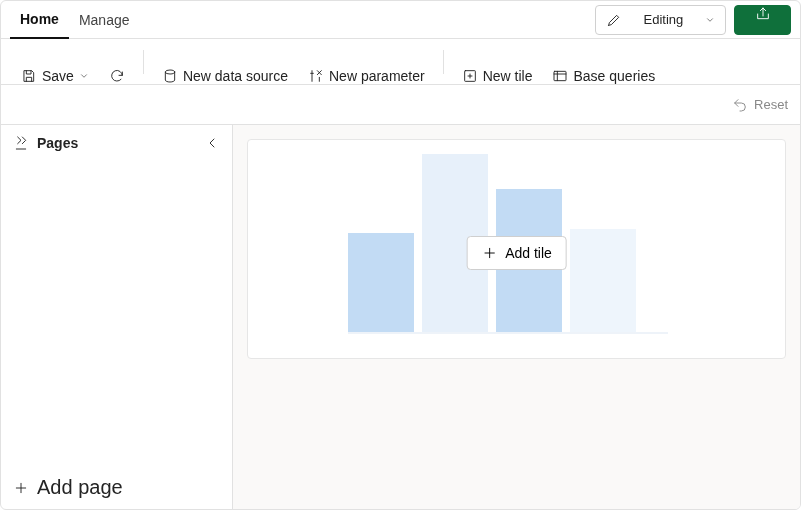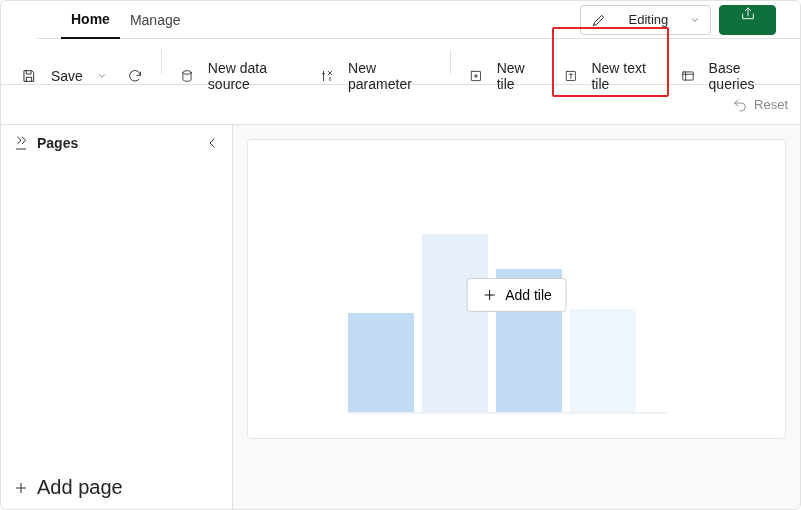--- a/index.html
+++ b/index.html
@@ -1,29 +1,29 @@
 <!DOCTYPE html>
 <html><head>
 <meta charset="utf-8">
 <style>
   * { box-sizing: border-box; margin: 0; padding: 0; font-family: "Segoe UI", -apple-system, sans-serif; }
   body { width: 801px; height: 510px; background: #fff; border: 1px solid #e1e1e1; border-radius: 6px; overflow: hidden; display: flex; flex-direction: column; font-size: 13px; color: #242424; }
 
   
-  .tabs-row { display: flex; align-items: center; height: 38px; padding: 0 24px; border-bottom: 1px solid #e1e1e1; margin-left: 36px; }
+  .tabs-row { display: flex; align-items: center; height: 38px; padding: 0 9px; border-bottom: 1px solid #e1e1e1; }
   .tab { padding: 0 10px; height: 38px; display: flex; align-items: center; cursor: pointer; font-size: 14px; color: #444; }
   .tab.active { font-weight: 600; color: #111; border-bottom: 2px solid #111; margin-bottom: -1px; }
   .tabs-spacer { flex: 1; }
   .btn { display: inline-flex; align-items: center; gap: 22px; border: 1px solid #d0d0d0; background: #fff; border-radius: 4px; height: 30px; padding: 0 10px; cursor: pointer; font-size: 13px; color: #242424; }
   .btn.primary { background: #0f703b; border-color: #0f703b; color: #fff; flex-direction: column; }
   .btn + .btn { margin-left: 8px; }
 
   
   .toolbar { display: flex; align-items: center; height: 46px; padding: 0 12px; border-bottom: 1px solid #e1e1e1; gap: 4px; }
-  .tool { display: inline-flex; align-items: center; gap: 14px; padding: 0 8px; height: 34px; border-radius: 4px; cursor: pointer; font-size: 14px; margin-top: 28px; }
+  .tool { display: inline-flex; align-items: center; gap: 5px; padding: 0 8px; height: 34px; border-radius: 4px; cursor: pointer; font-size: 14px; margin-top: 28px; }
   .sep { width: 1px; height: 24px; background: #e1e1e1; margin: 0 6px; }
   .highlight-box { border: 2px solid #e3262a; border-radius: 2px; padding: 2px; }
 
   
   .filter-row { display: flex; align-items: center; height: 40px; padding: 0 12px; border-bottom: 1px solid #e1e1e1; }
   .pill { display: inline-flex; align-items: center; border: 1px solid #cfcfcf; border-radius: 16px; height: 28px; padding: 0 12px; font-size: 13px; cursor: pointer; }
   .filter-spacer { flex: 1; }
   .reset { display: inline-flex; align-items: center; gap: 6px; color: #888; cursor: pointer; }
 
   
@@ -31,21 +31,21 @@
   .sidebar { width: 232px; border-right: 1px solid #e1e1e1; display: flex; flex-direction: column; }
   .sidebar-header { display: flex; align-items: center; gap: 8px; padding: 10px 12px; font-weight: 600; font-size: 14px; }
   .sidebar-header .spacer { flex: 1; }
   .page-item { display: flex; align-items: center; padding: 8px 12px; font-size: 14px; background: #f4f4f4; border-left: 3px solid #444; font-weight: 600; cursor: pointer; }
   .page-item .spacer { flex: 1; }
   .page-item .dots { color: #888; cursor: pointer; font-size: 16px; letter-spacing: 1px; }
   .sidebar-spacer { flex: 1; }
   .add-page { display: flex; align-items: center; gap: 8px; padding: 10px 12px; border-top: none; cursor: pointer; font-size: 20px; }
 
   .canvas-wrap { flex: 1; background: #faf9f8; padding: 14px; overflow: auto; }
-  .canvas { background: #fff; border: 1px solid #e6e6e6; border-radius: 4px; height: 300px; width: 100%; position: relative; }
+  .canvas { background: #fff; border: 1px solid #e6e6e6; border-radius: 4px; height: 220px; width: 100%; position: relative; }
   .chart { position: absolute; left: 100px; bottom: 24px; width: 320px; height: 200px; display: flex; align-items: flex-end; gap: 8px; border-bottom: 2px solid #eef3f9; }
   .bar { width: 66px; background: #d8e7f8; border-radius: 0; }
   .bar.b1 { height: 50%; background: #c2dbf4; }
   .bar.b2 { height: 90%; background: #e7f0fa; }
   .bar.b3 { height: 72%; background: #c2dbf4; }
   .bar.b4 { height: 52%; background: #eef5fc; }
   .add-tile-btn { position: absolute; left: 50%; top: 52%; transform: translate(-50%,-50%); background: #fff; border: 1px solid #cfcfcf; border-radius: 4px; height: 34px; padding: 0 14px; display: inline-flex; align-items: center; gap: 8px; cursor: pointer; font-size: 14px; z-index: 2; }
 
   .ico { display: inline-flex; width: 16px; height: 16px; }
   svg { width: 100%; height: 100%; stroke: currentColor; fill: none; stroke-width: 1.4; stroke-linecap: round; stroke-linejoin: round; }
@@ -127,31 +127,20 @@
   <div class="sep"></div>
   <div class="tool">
     <span class="ico">
         <svg viewBox="0 0 24 24">
           <rect x="4" y="4" width="16" height="16" rx="1"></rect>
           <path d="M12 9v6M9 12h6"></path>
         </svg>
       </span>
     <span>New tile</span>
   </div>
-  <span class="highlight-box">
-    <div class="tool">
-      <span class="ico">
-          <svg viewBox="0 0 24 24">
-            <rect x="4" y="4" width="16" height="16" rx="1"></rect>
-            <path d="M9 9h6M12 9v7"></path>
-          </svg>
-        </span>
-      <span>New text tile</span>
-    </div>
-  </span>
   <div class="tool">
     <span class="ico">
         <svg viewBox="0 0 24 24">
           <rect x="3" y="5" width="18" height="14" rx="1"></rect>
           <path d="M3 9h18M8 5v14"></path>
         </svg>
       </span>
     <span>Base queries</span>
   </div>
 </div>

